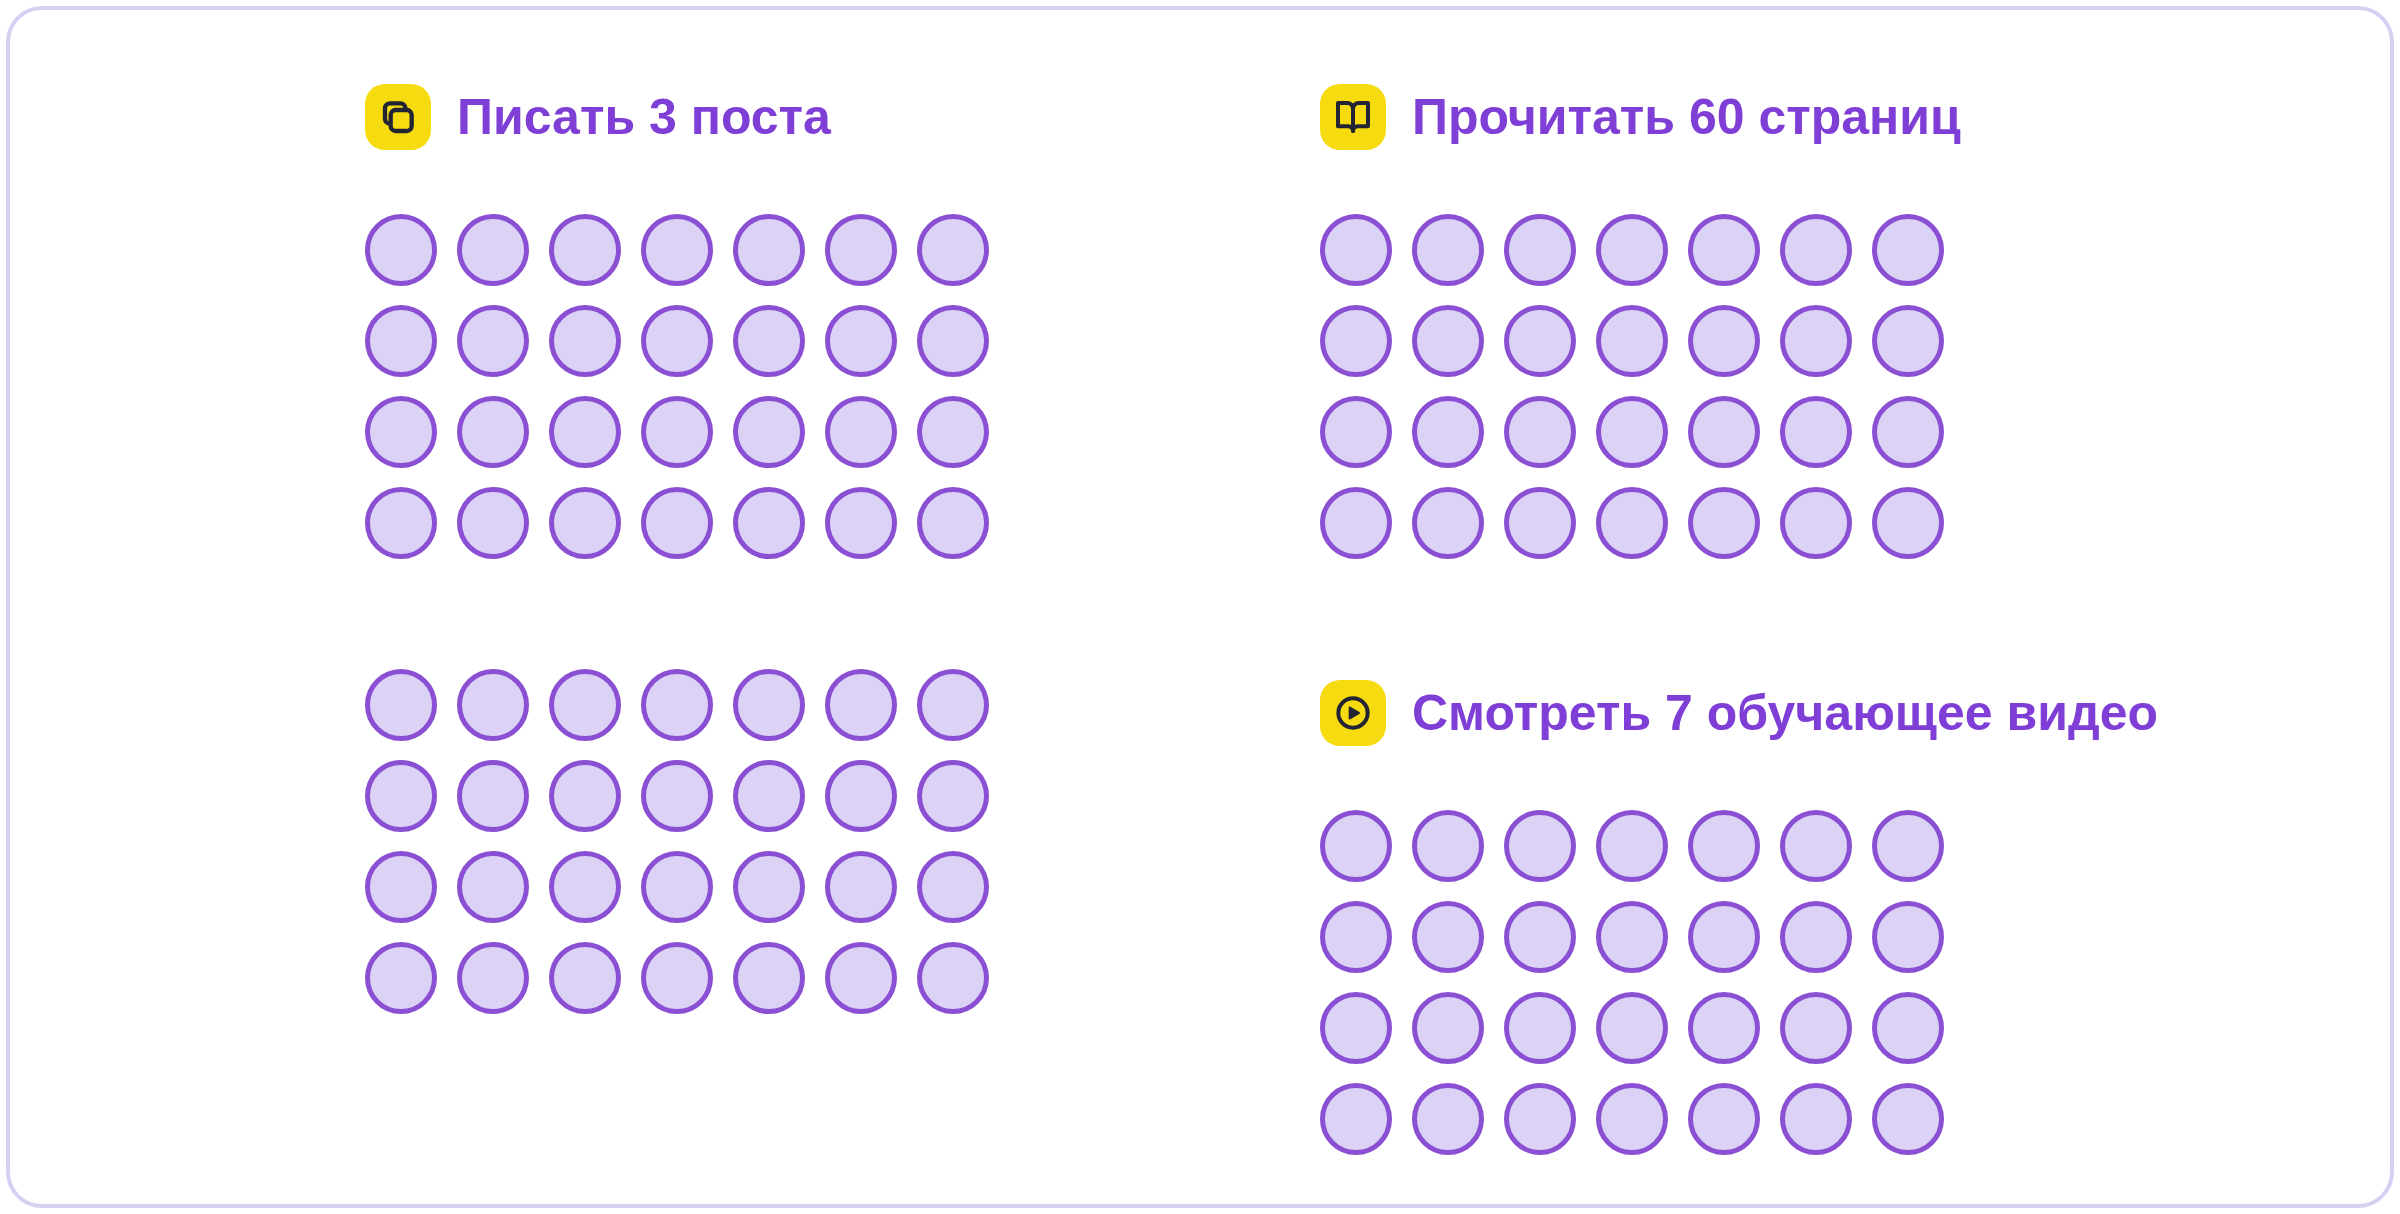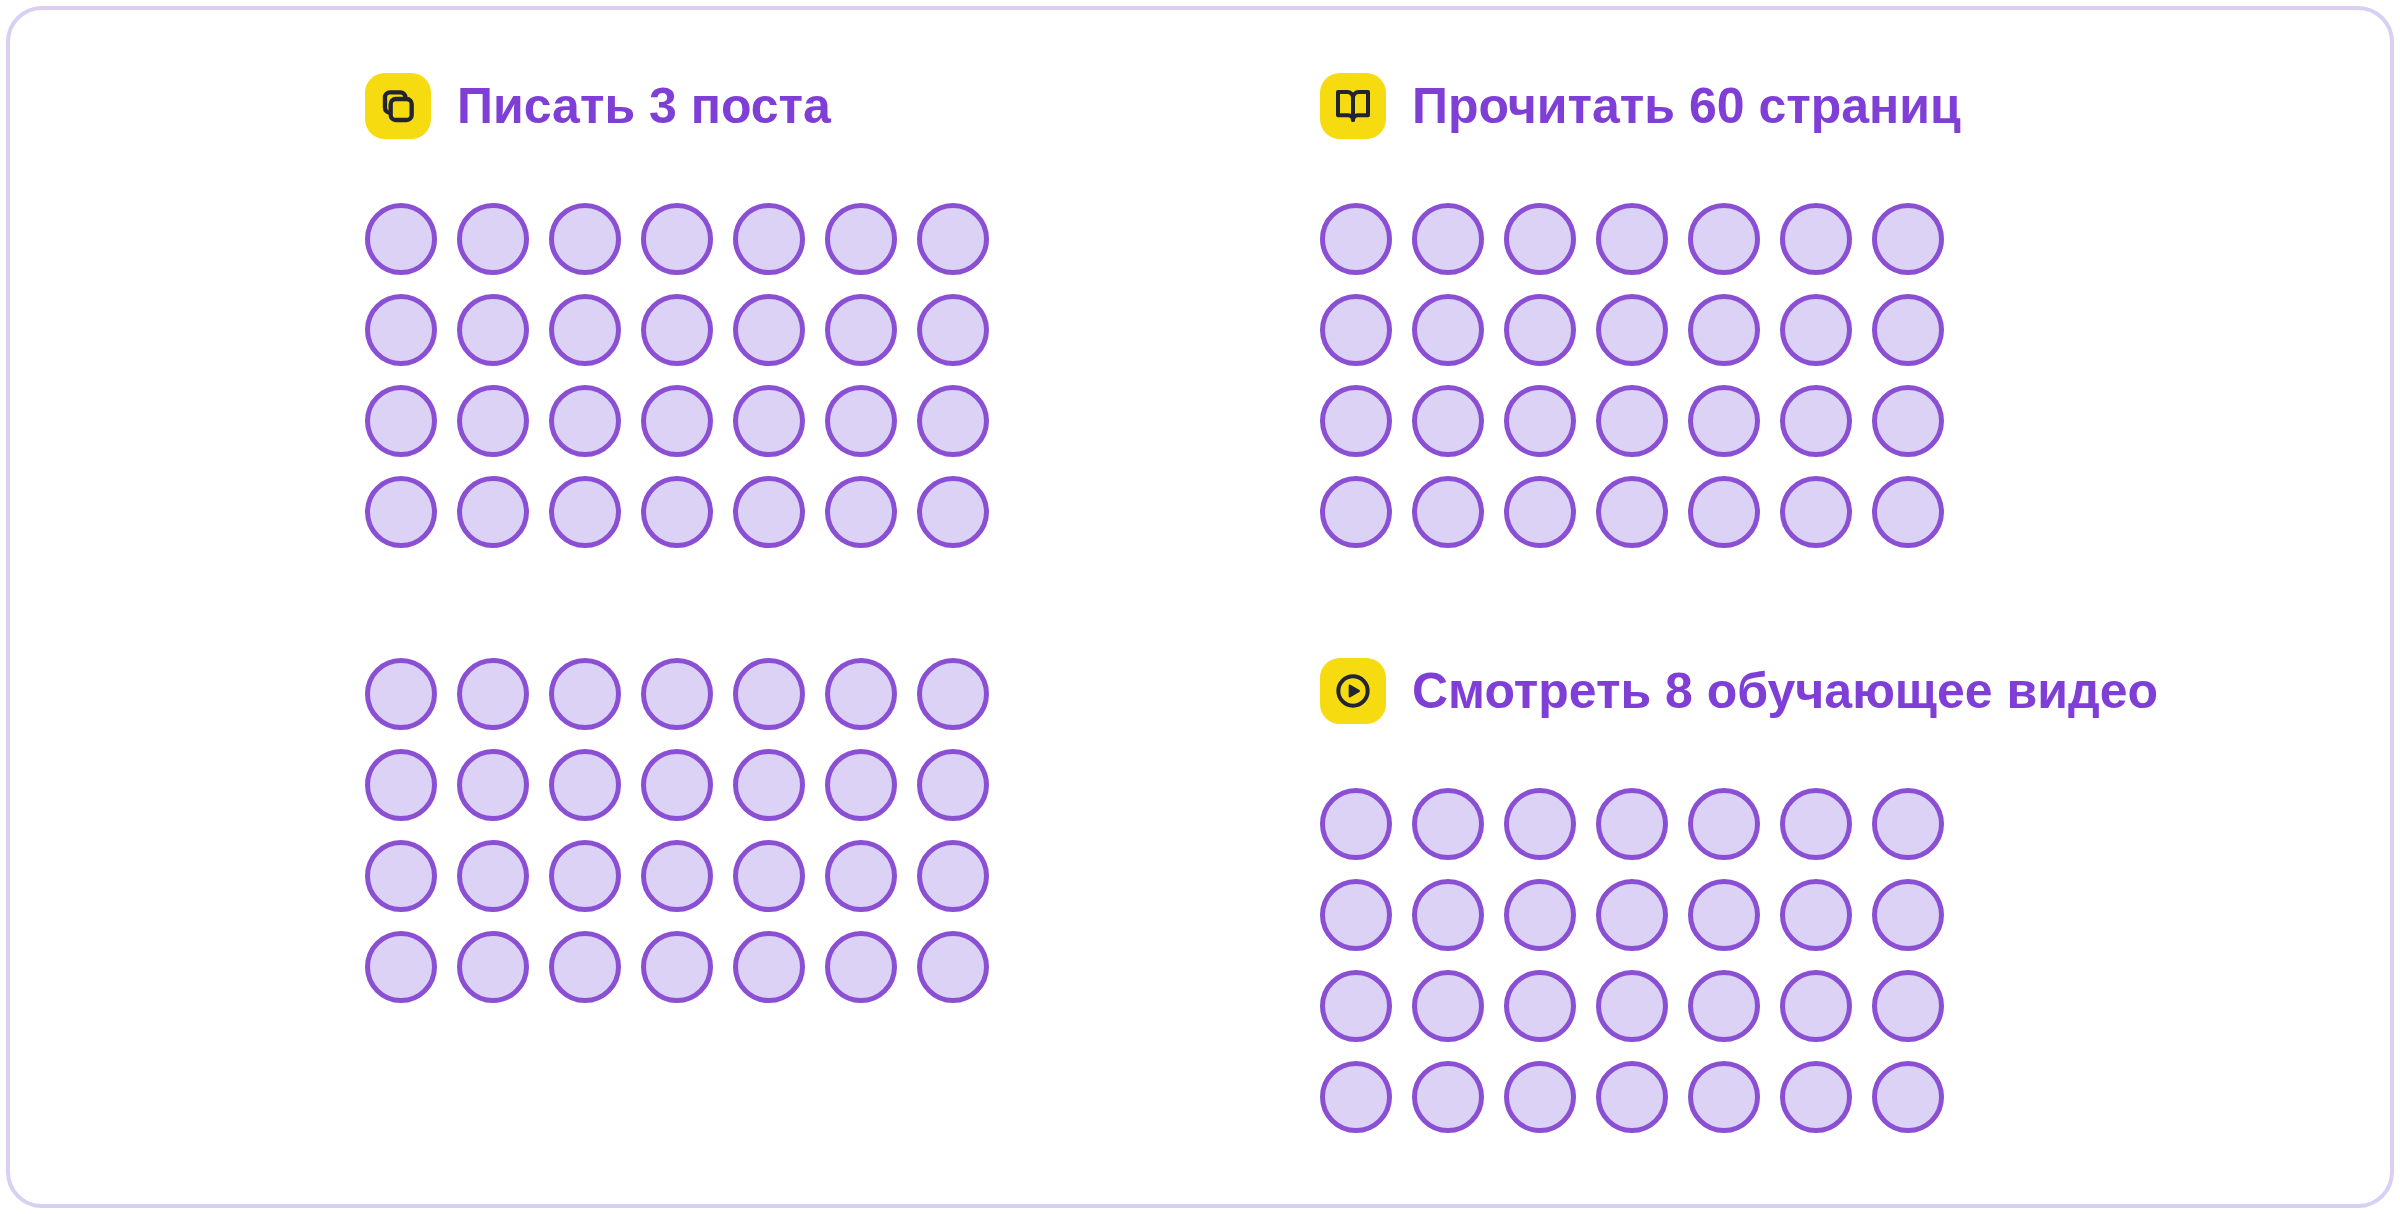--- a/index.html
+++ b/index.html
@@ -24,20 +24,21 @@
     grid-template-columns: 955px auto;
     row-gap: 110px;
     padding: 63px 0 0 355px;
   }
   .habit-header {
     display: flex;
     align-items: center;
     gap: 26px;
     height: 66px;
     margin-bottom: 64px;
+    margin-top: 11px;
   }
   .icon-badge {
     width: 66px;
     height: 66px;
     border-radius: 20px;
     background: #F5DB0F;
     display: flex;
     align-items: center;
     justify-content: center;
     flex: 0 0 auto;
@@ -196,21 +197,21 @@
     </section>
 
     <section class="habit">
       <div class="habit-header">
         <span class="icon-badge">
           <svg viewBox="0 0 24 24" fill="none" stroke="#222433" stroke-width="2.4" stroke-linejoin="round" stroke-linecap="round">
             <circle cx="12" cy="12" r="8.8"></circle>
             <path d="M10.1 8.8 L15.5 12 L10.1 15.2 Z" fill="#222433" stroke-width="1.4"></path>
           </svg>
         </span>
-        <h2 class="habit-title">Смотреть 8 обучающее видео</h2>
+        <h2 class="habit-title">Смотреть 7 обучающее видео</h2>
       </div>
       <div class="dot-grid">
           <div class="dot"></div>
           <div class="dot"></div>
           <div class="dot"></div>
           <div class="dot"></div>
           <div class="dot"></div>
           <div class="dot"></div>
           <div class="dot"></div>
           <div class="dot"></div>

